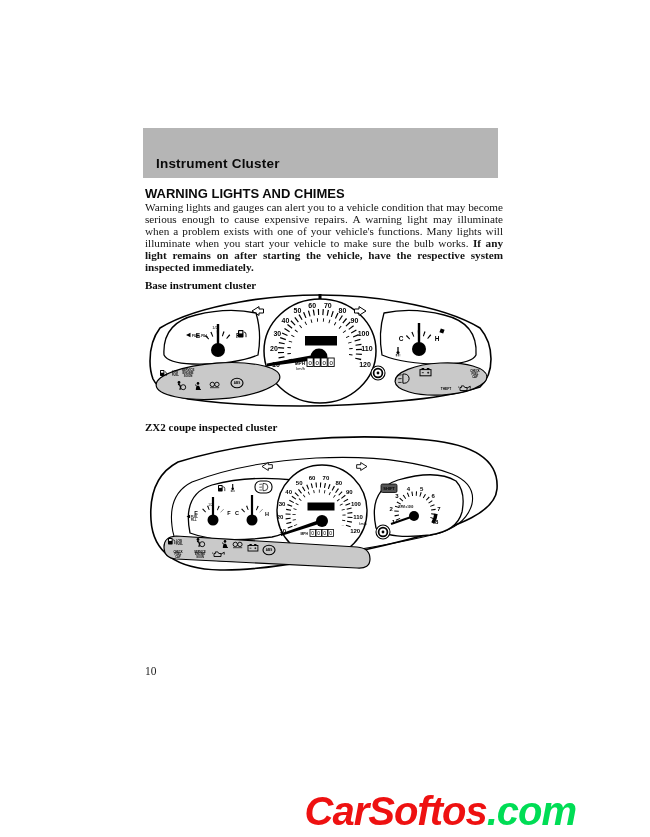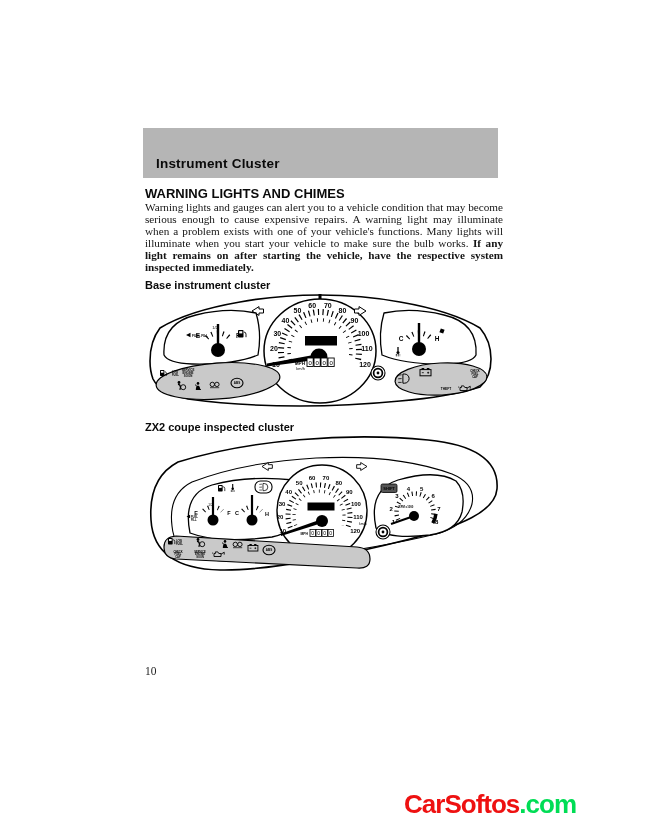--- a/index.html
+++ b/index.html
@@ -7,28 +7,28 @@
         font-family:"Liberation Serif",serif;color:#111;}
   .header-bar{position:absolute;left:143px;top:128px;width:355px;height:50px;
               background:#b5b5b5;display:flex;align-items:flex-end;}
   .header-bar .title{font-family:"Liberation Sans",sans-serif;font-weight:bold;
               font-size:13.5px;color:#0a0a0a;padding:0 0 7px 13px;letter-spacing:.2px;}
   .h-warn{position:absolute;left:145px;top:186px;font-family:Liberation Sans, sans-serif;
           font-weight:bold;font-size:13px;color:#0a0a0a;}
   .para{position:absolute;left:145px;top:201px;width:358px;font-size:11.2px;
         line-height:12px;text-align:justify;color:#141414;}
   .para b{font-weight:bold;}
-  .cap{position:absolute;left:145px;font-family:Liberation Sans, sans-serif;
+  .cap{position:absolute;left:145px;font-family:Liberation Serif, serif;
        font-weight:bold;font-size:11px;color:#0a0a0a;}
   .cap-base{top:279px;} .cap-zx2{top:421px;}
   .fig{position:absolute;}
   .fig-base{left:148px;top:293px;} .fig-zx2{left:148px;top:434px;}
   .page-num{position:absolute;left:145px;top:665px;font-size:11.5px;color:#222;}
   .watermark{position:absolute;top:789px;right:8px;font-family:"Liberation Sans",sans-serif;
-             font-weight:bold;font-size:26px;letter-spacing:-1px;white-space:nowrap;}
+             font-weight:bold;font-style:italic;font-size:40px;letter-spacing:-1px;white-space:nowrap;}
   .wm-brand{color:#ee1111;} .wm-suffix{color:#00dd55;}
   svg text{font-family:"Liberation Sans",sans-serif;fill:#000;}
   .dialnum{font-weight:bold;}
   .tiny{font-weight:bold;}
 </style>
 </head>
 <body>
 
 <div class="page">
 

